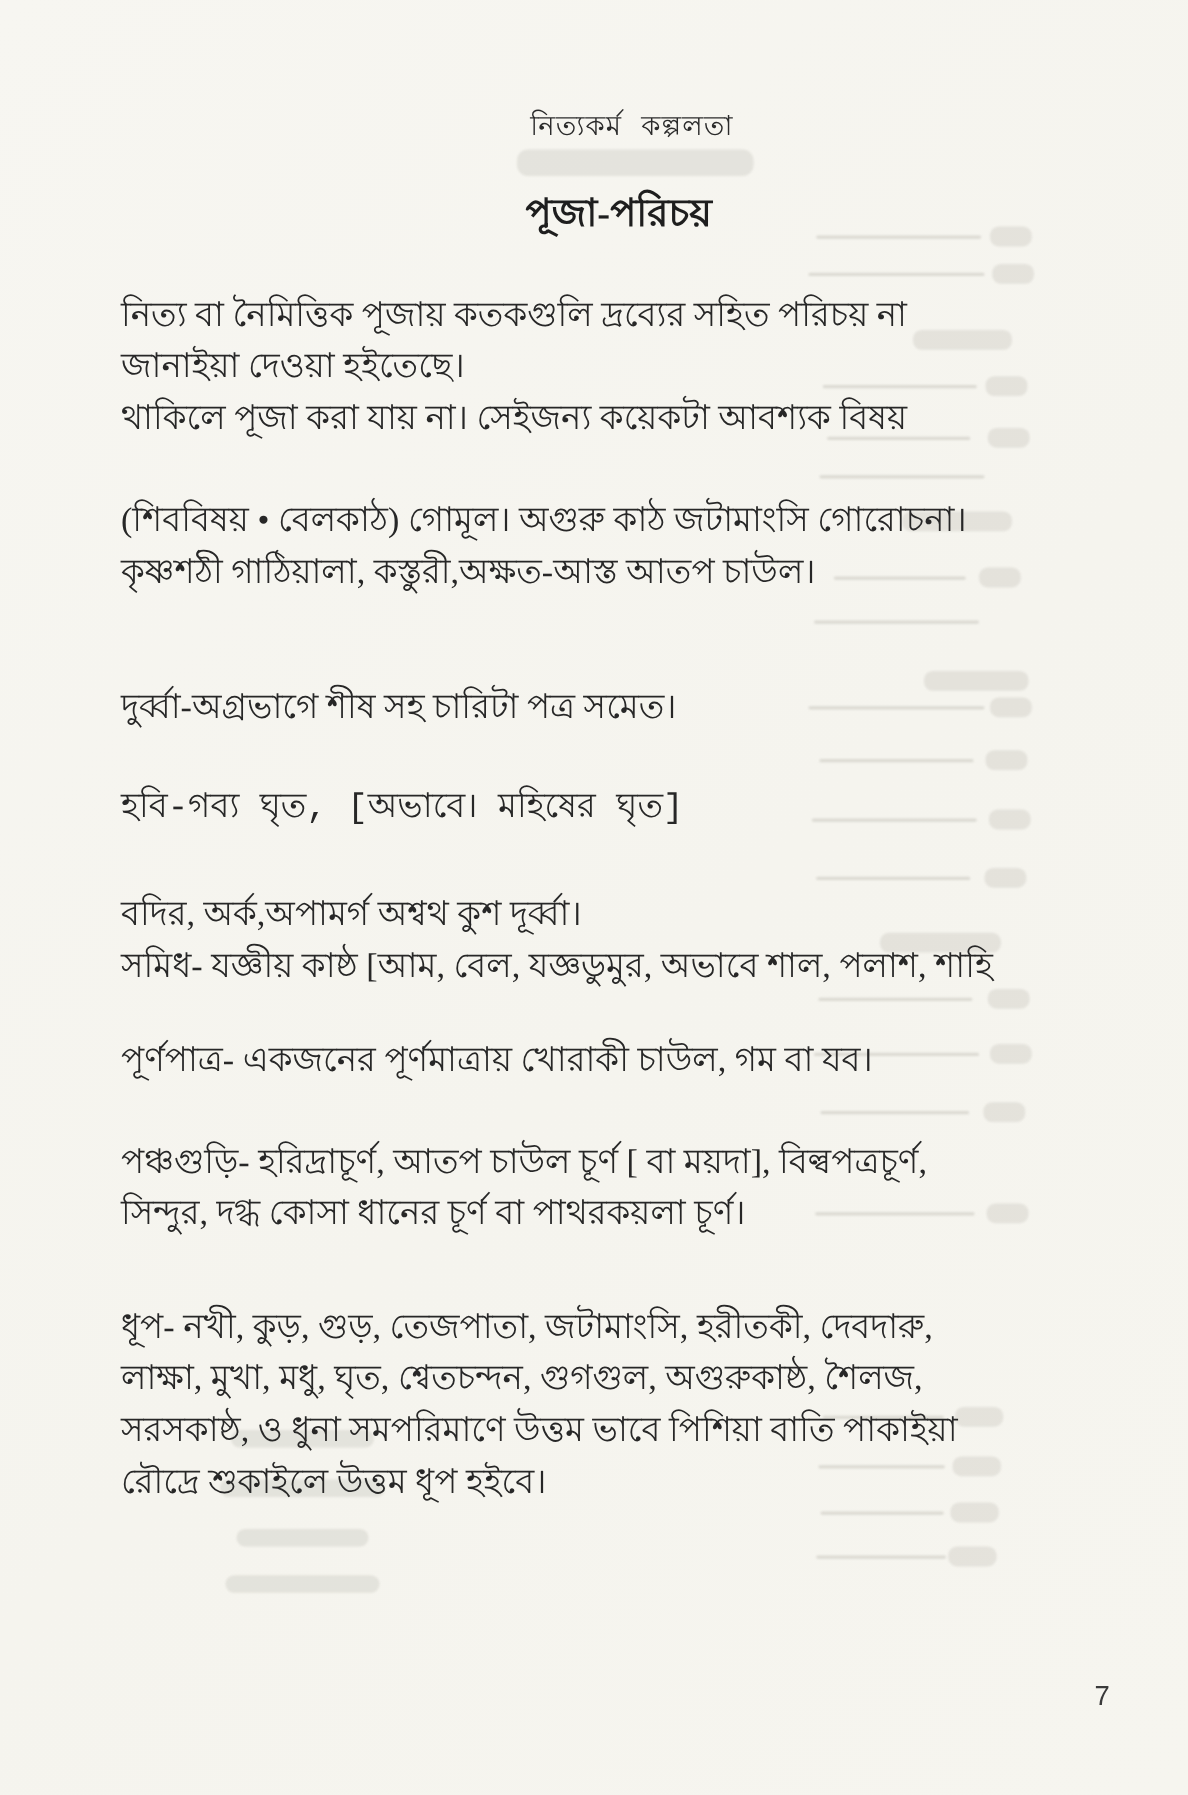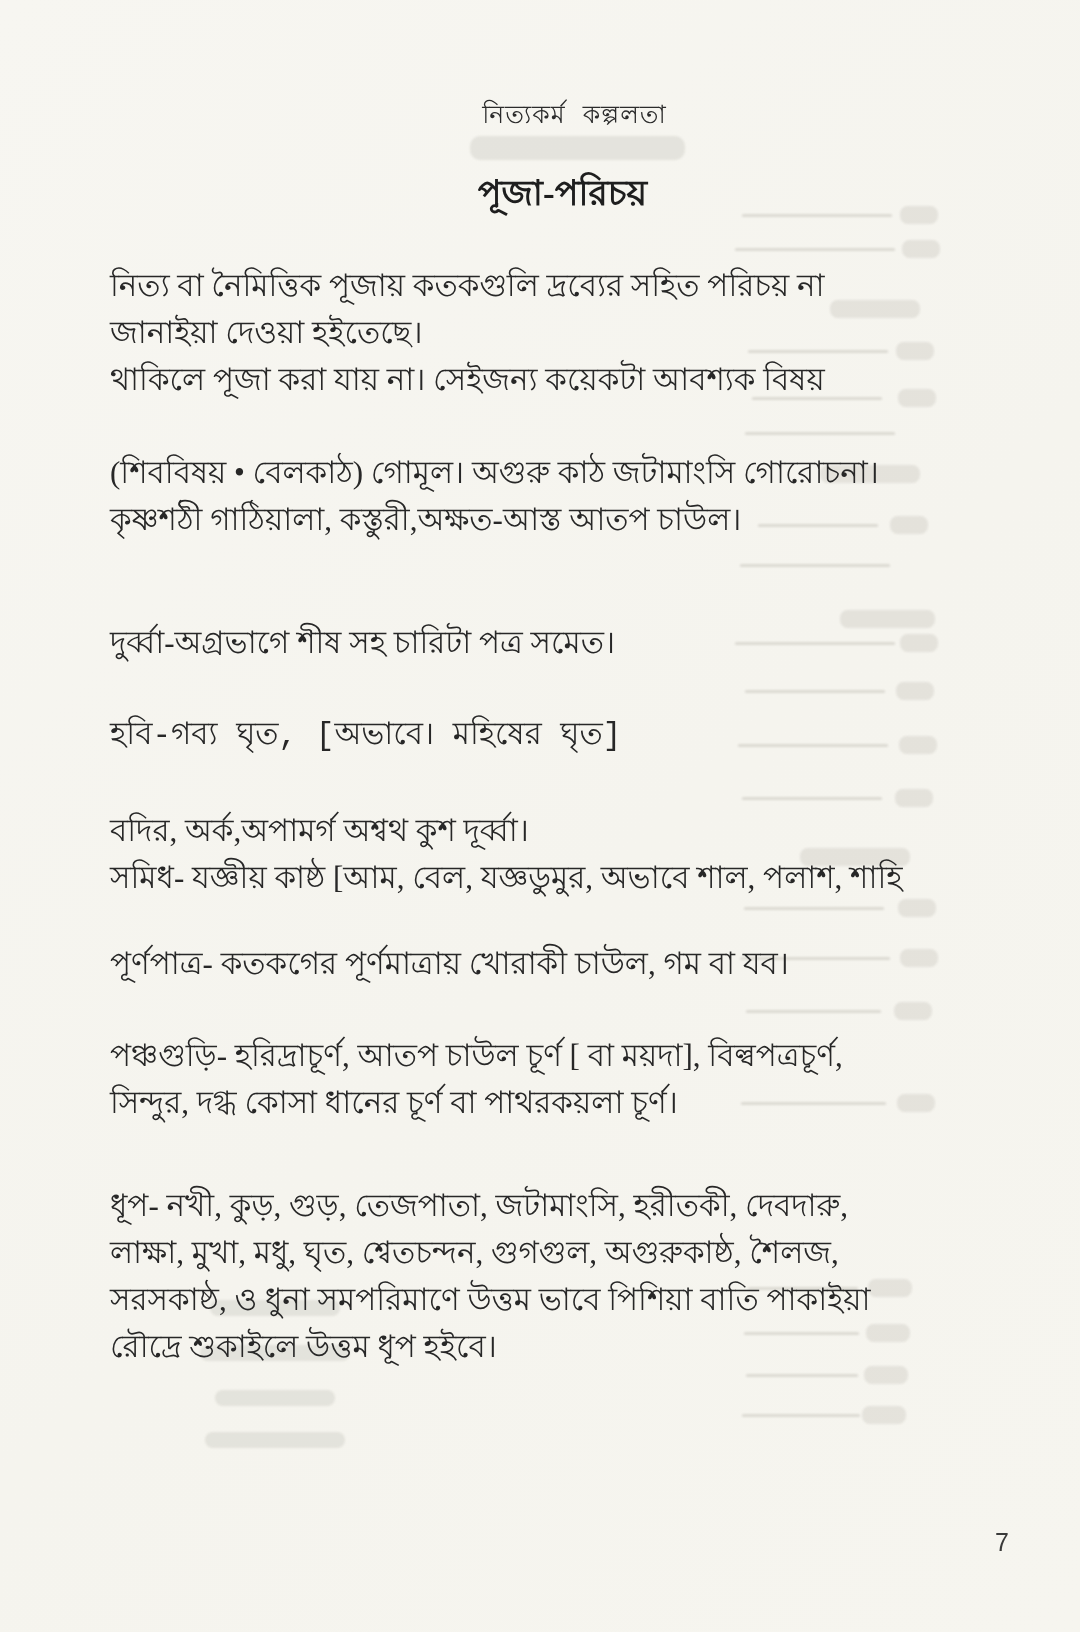--- a/index.html
+++ b/index.html
@@ -167,21 +167,21 @@
   <div class="para p4">
     <div class="line">হবি-গব্য ঘৃত, [অভাবে। মহিষের ঘৃত]</div>
   </div>
 
   <div class="para p5">
     <div class="line">বদির, অর্ক,অপামর্গ অশ্বথ কুশ দূর্ব্বা।</div>
     <div class="line">সমিধ- যজ্ঞীয় কাষ্ঠ [আম, বেল, যজ্ঞডুমুর, অভাবে শাল, পলাশ, শাহি</div>
   </div>
 
   <div class="para p6">
-    <div class="line">পূর্ণপাত্র- কতকগের পূর্ণমাত্রায় খোরাকী চাউল, গম বা যব।</div>
+    <div class="line">পূর্ণপাত্র- একজনের পূর্ণমাত্রায় খোরাকী চাউল, গম বা যব।</div>
   </div>
 
   <div class="para p7">
     <div class="line">পঞ্চগুড়ি- হরিদ্রাচূর্ণ, আতপ চাউল চূর্ণ [ বা ময়দা], বিল্বপত্রচূর্ণ,</div>
     <div class="line">সিন্দুর, দগ্ধ কোসা ধানের চূর্ণ বা পাথরকয়লা চূর্ণ।</div>
   </div>
 
   <div class="para p8">
     <div class="line">ধূপ- নখী, কুড়, গুড়, তেজপাতা, জটামাংসি, হরীতকী, দেবদারু,</div>
     <div class="line">লাক্ষা, মুখা, মধু, ঘৃত, শ্বেতচন্দন, গুগগুল, অগুরুকাষ্ঠ, শৈলজ,</div>

